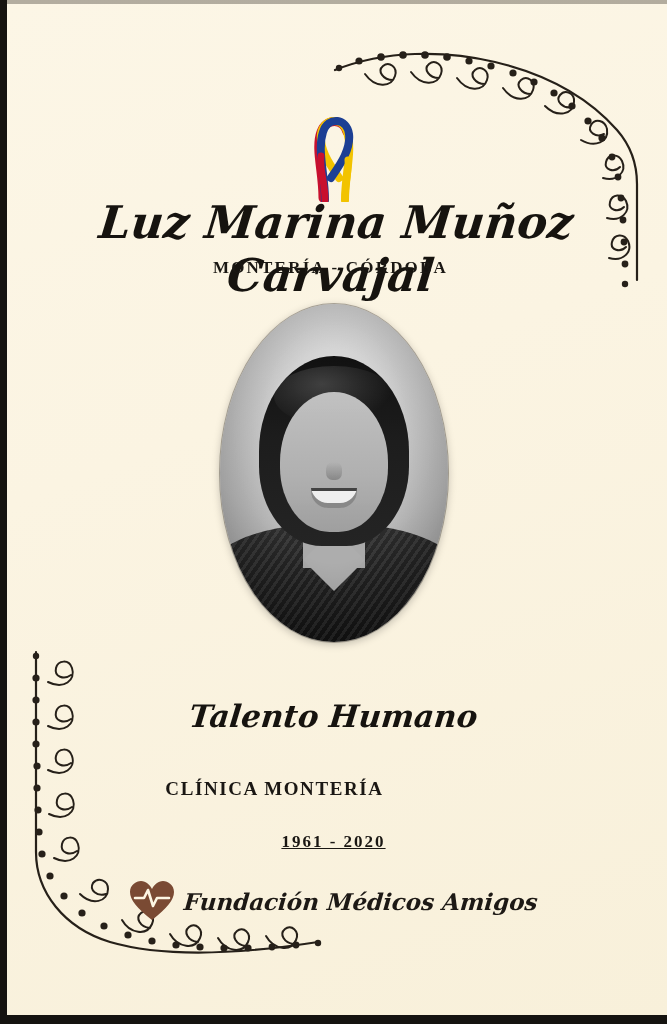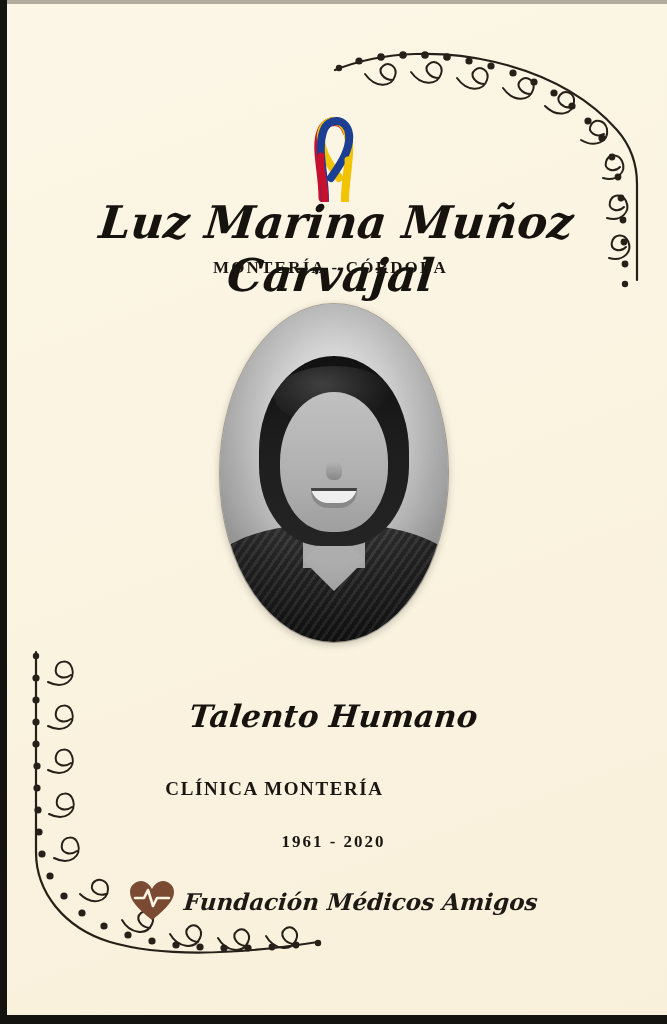--- a/index.html
+++ b/index.html
@@ -204,20 +204,21 @@
   .years {
     position: absolute;
     top: 832px;
     left: 0; width: 667px;
     text-align: center;
     font-family: "Liberation Serif", serif;
     font-weight: bold;
     font-size: 17px;
     letter-spacing: 2px;
     color: #1a1713;
+    text-decoration: underline;
   }
 
   
   .foundation {
     position: absolute;
     top: 880px;
     left: 0; width: 667px;
     display: flex;
     align-items: center;
     justify-content: center;

